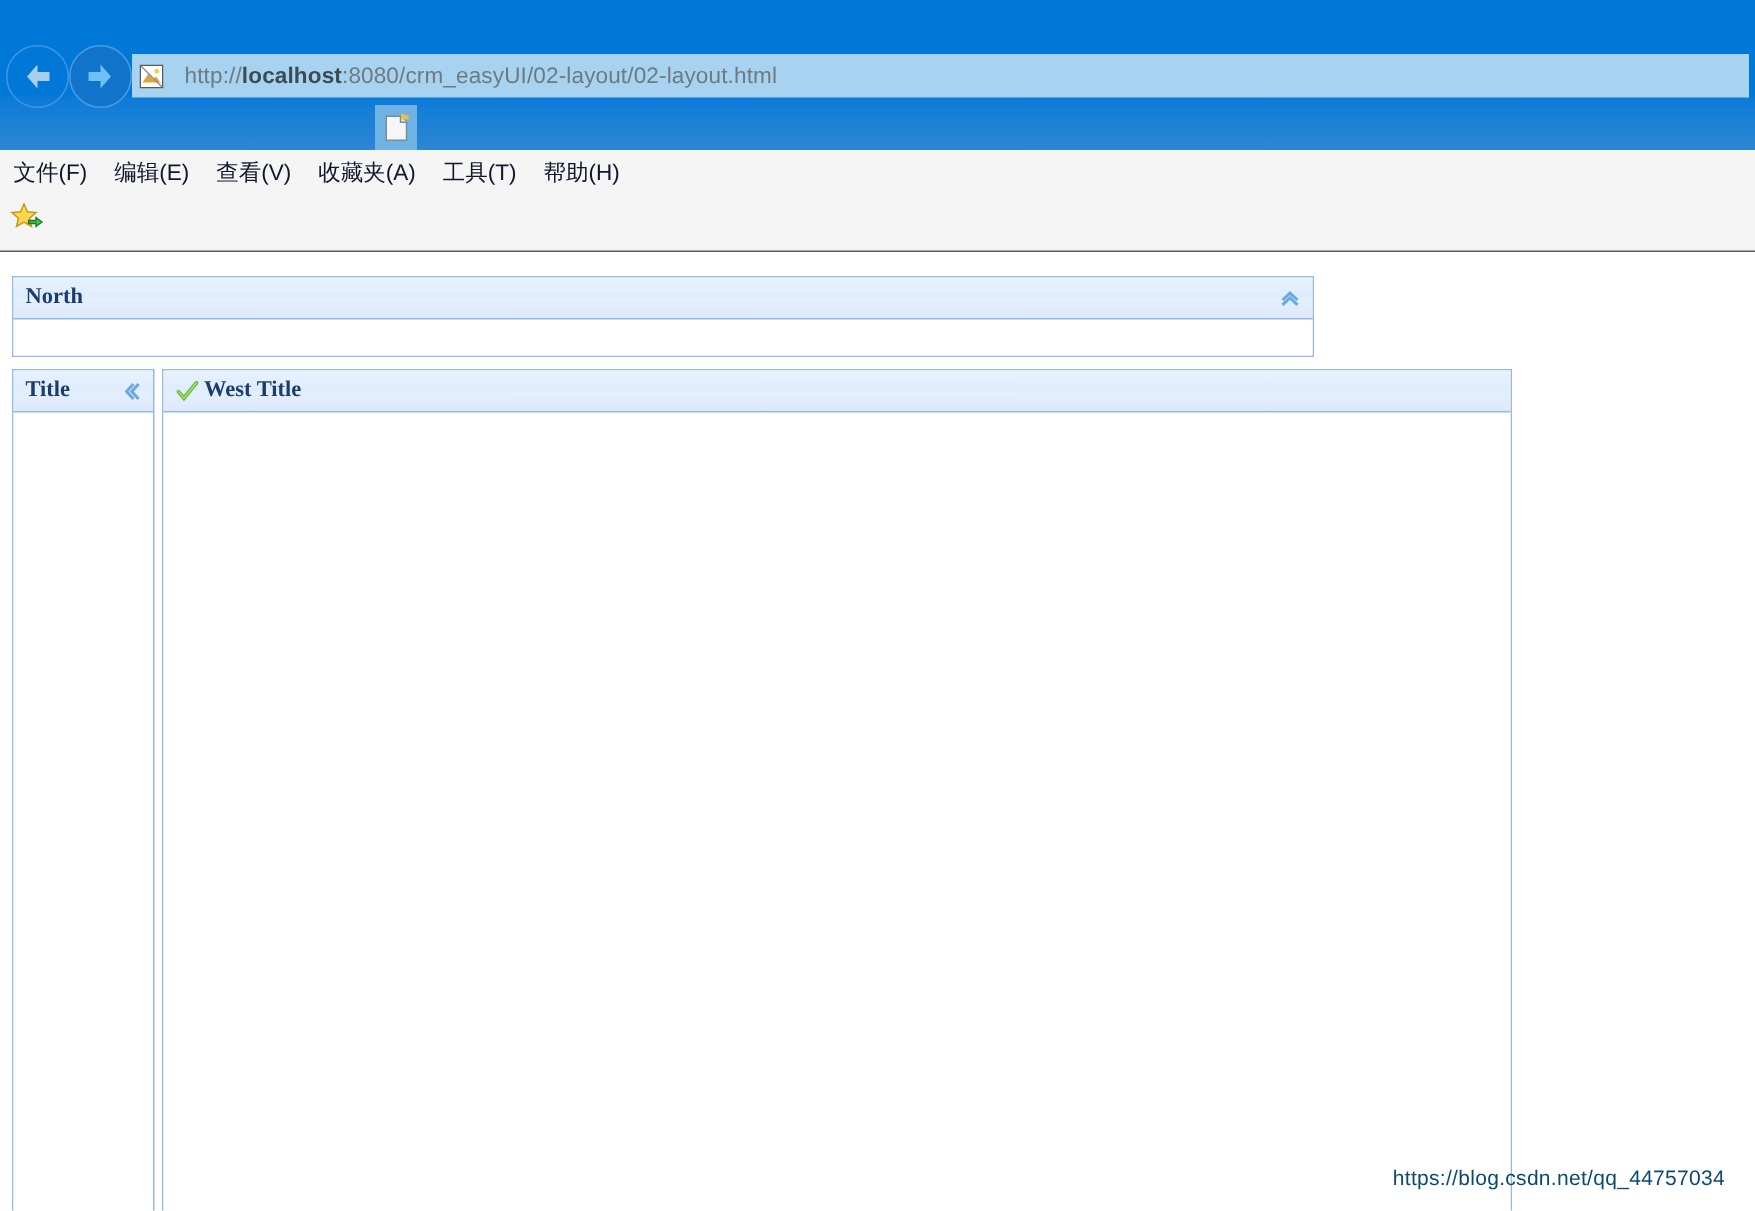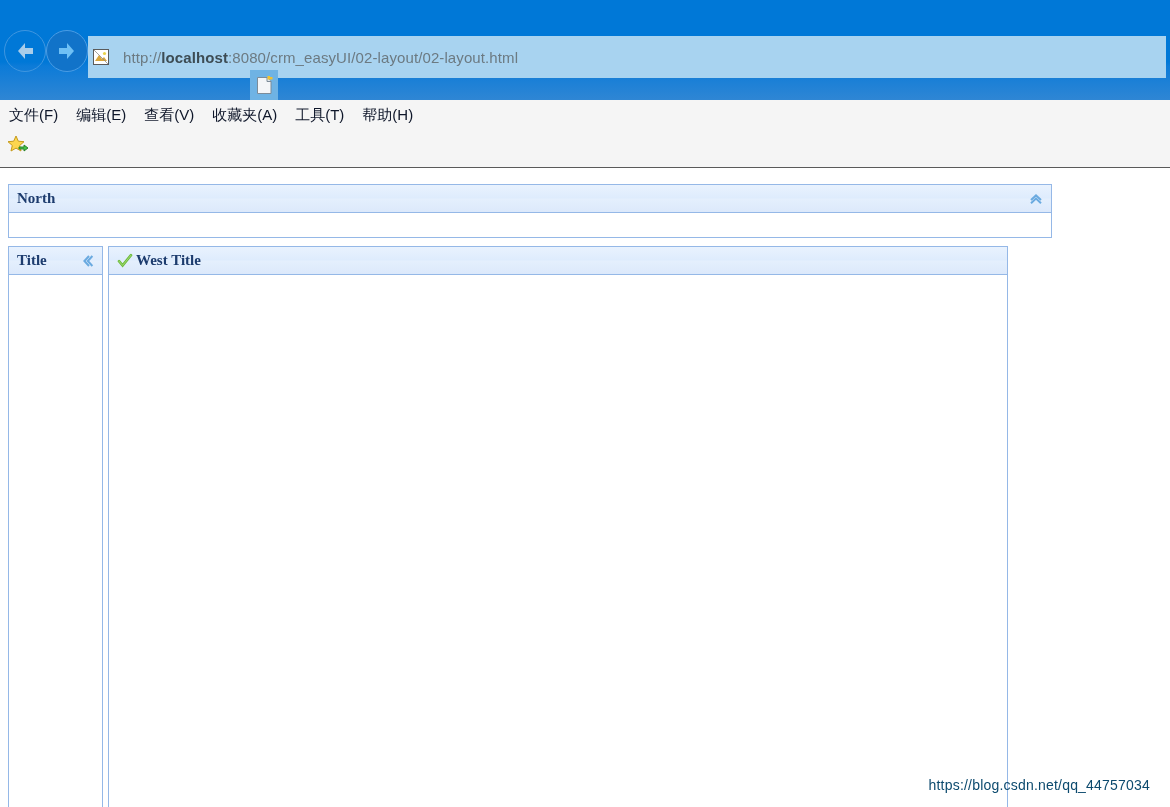--- a/index.html
+++ b/index.html
@@ -41,21 +41,21 @@
   .nav-back { left: 4px; background: transparent; border: 1px solid #3f96e0; }
   .nav-fwd  { left: 46px; background: #1173c9; border: 1px solid #4a9ce4; }
 
   .nav-btn svg { display: block; margin: 9px auto 0 auto; }
 
   .addressbar {
     position: absolute;
     left: 88px;
     top: 36px;
     width: 1078px;
-    height: 42px;
+    height: 29px;
     background: #a8d3f0;
     display: flex;
     align-items: center;
   }
   .addr-favicon {
     width: 16px; height: 16px;
     margin-left: 5px;
     flex: 0 0 auto;
   }
   .addr-url {
@@ -185,21 +185,21 @@
     width: 16px; height: 16px;
     display: flex;
     align-items: center;
     justify-content: center;
   }
   .panel-body { background: #ffffff; }
 
   
   .panel-north {
     left: 8px; top: 16px;
-    width: 1044px; height: 54px;
+    width: 868px; height: 54px;
   }
   .panel-north .panel-body { height: 24px; }
 
   
   .panel-west {
     left: 8px; top: 78px;
     width: 95px; height: 655px;
   }
   .panel-west .panel-body { height: 625px; }
   .west-collapse {

